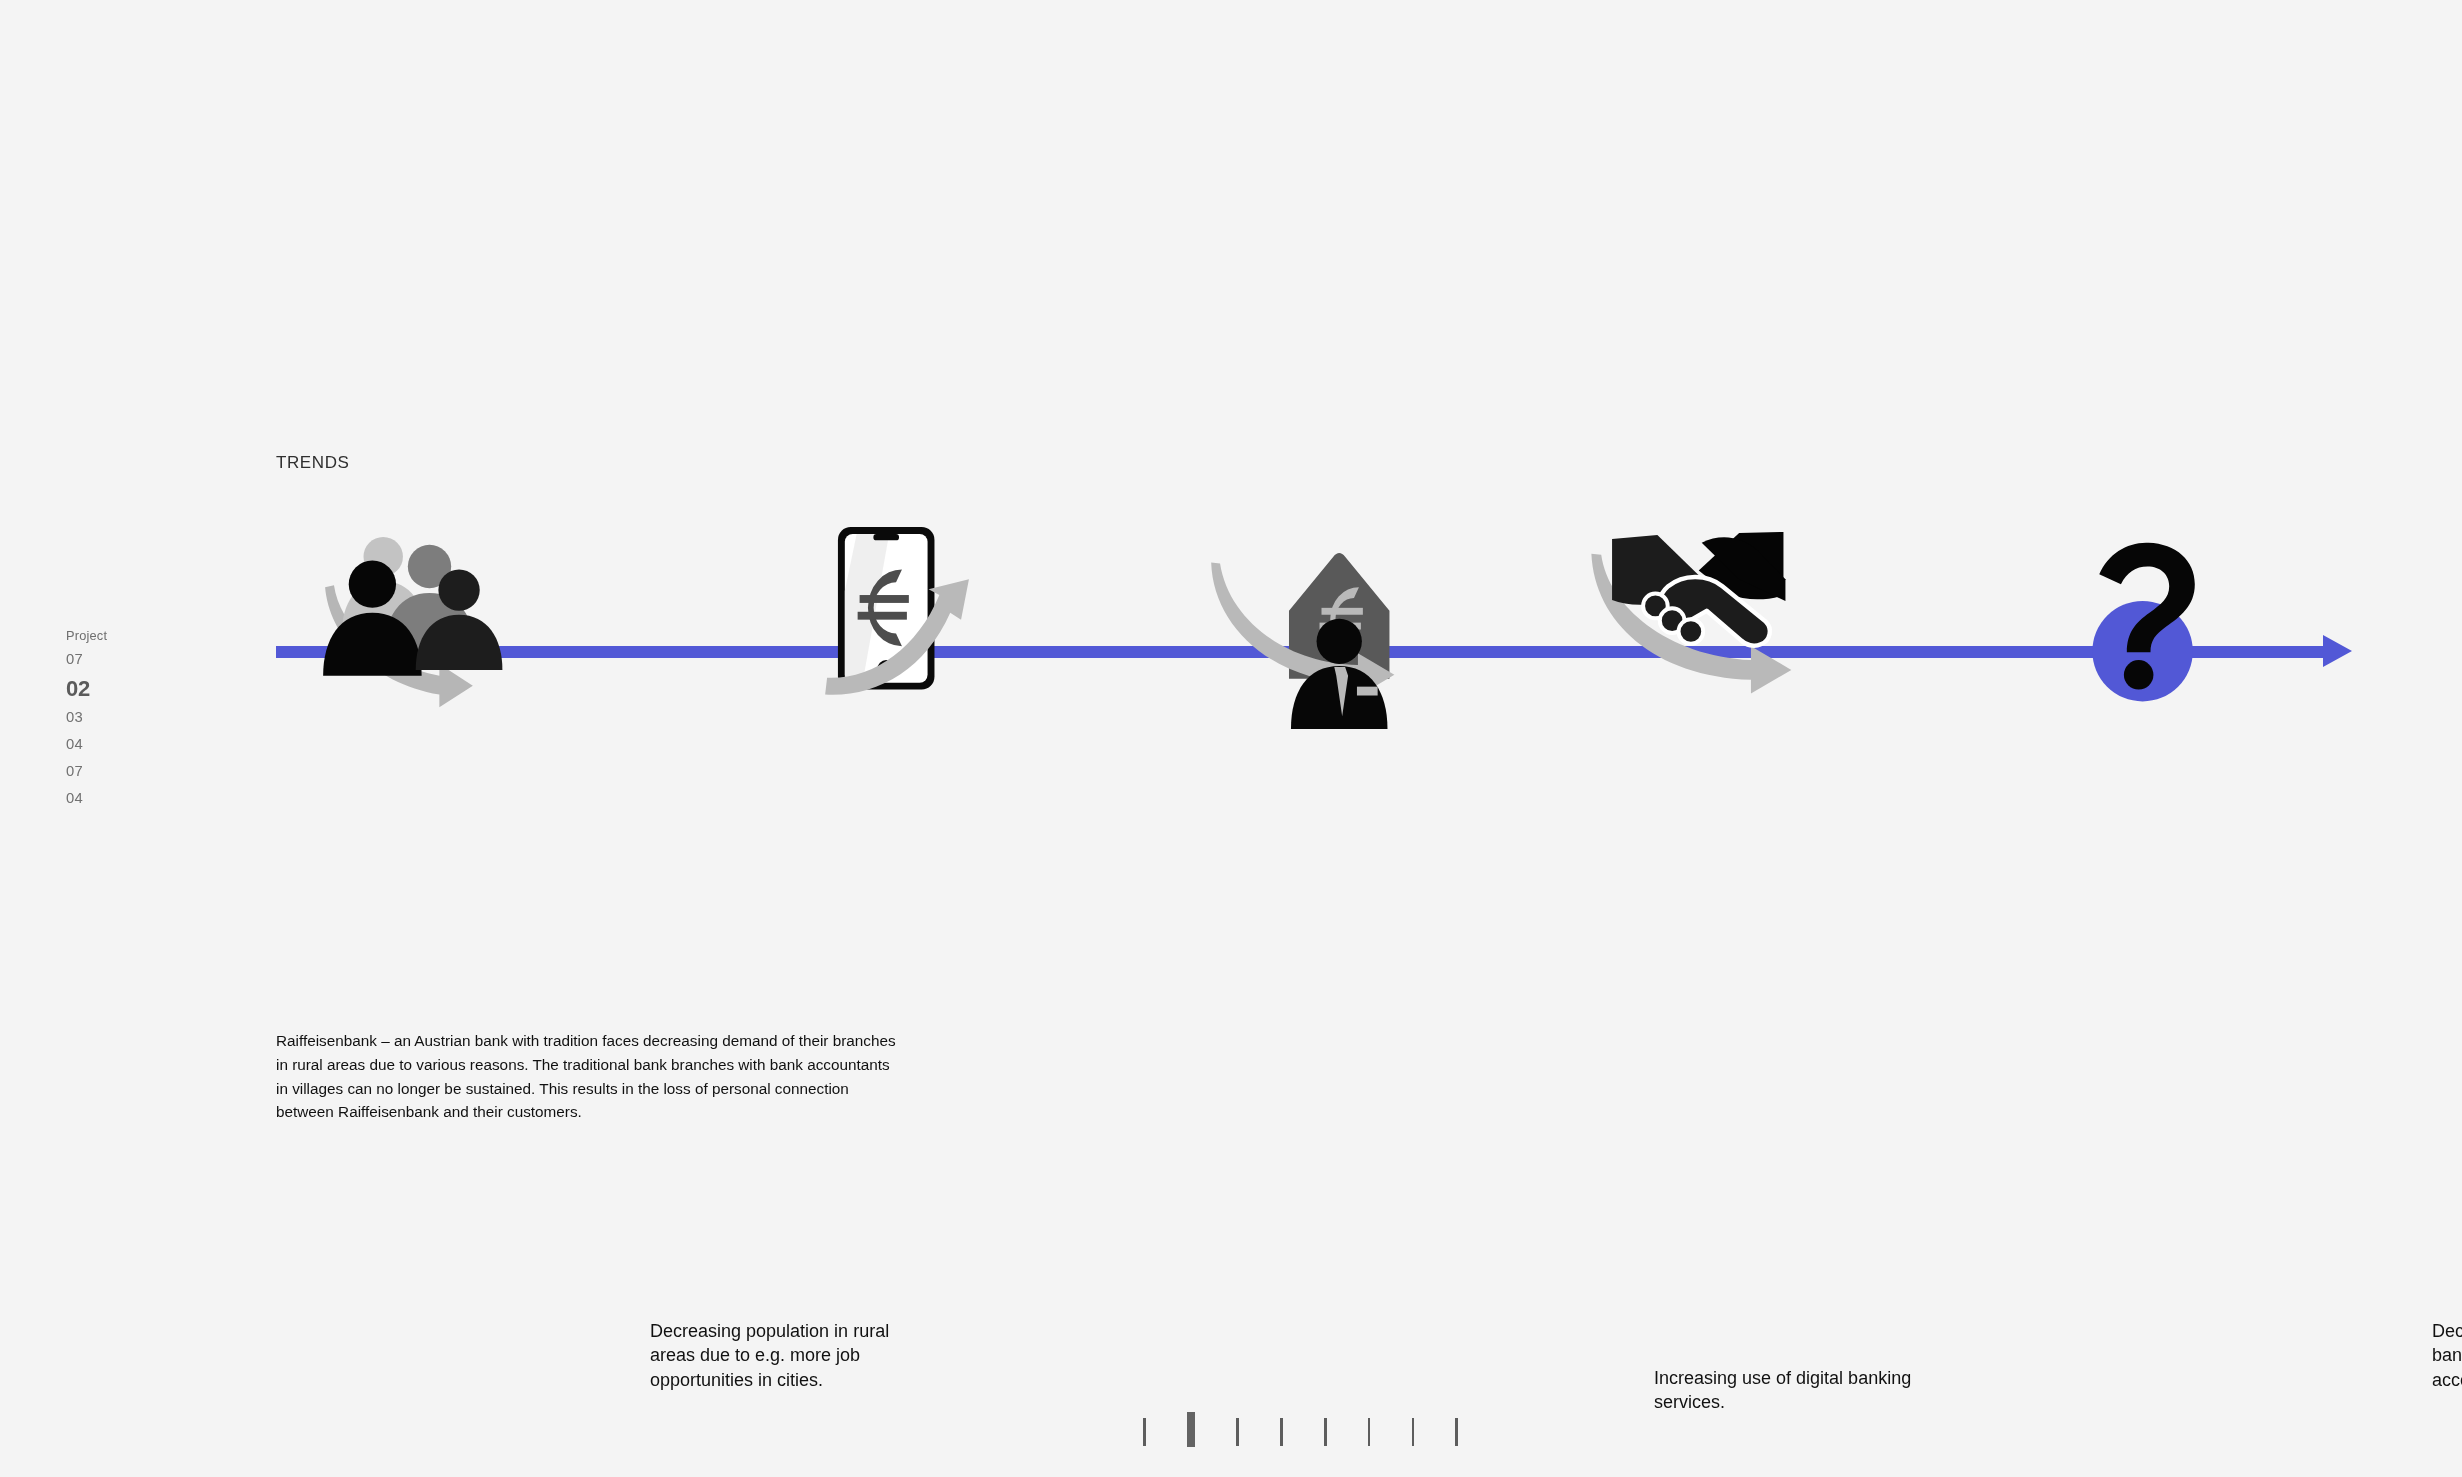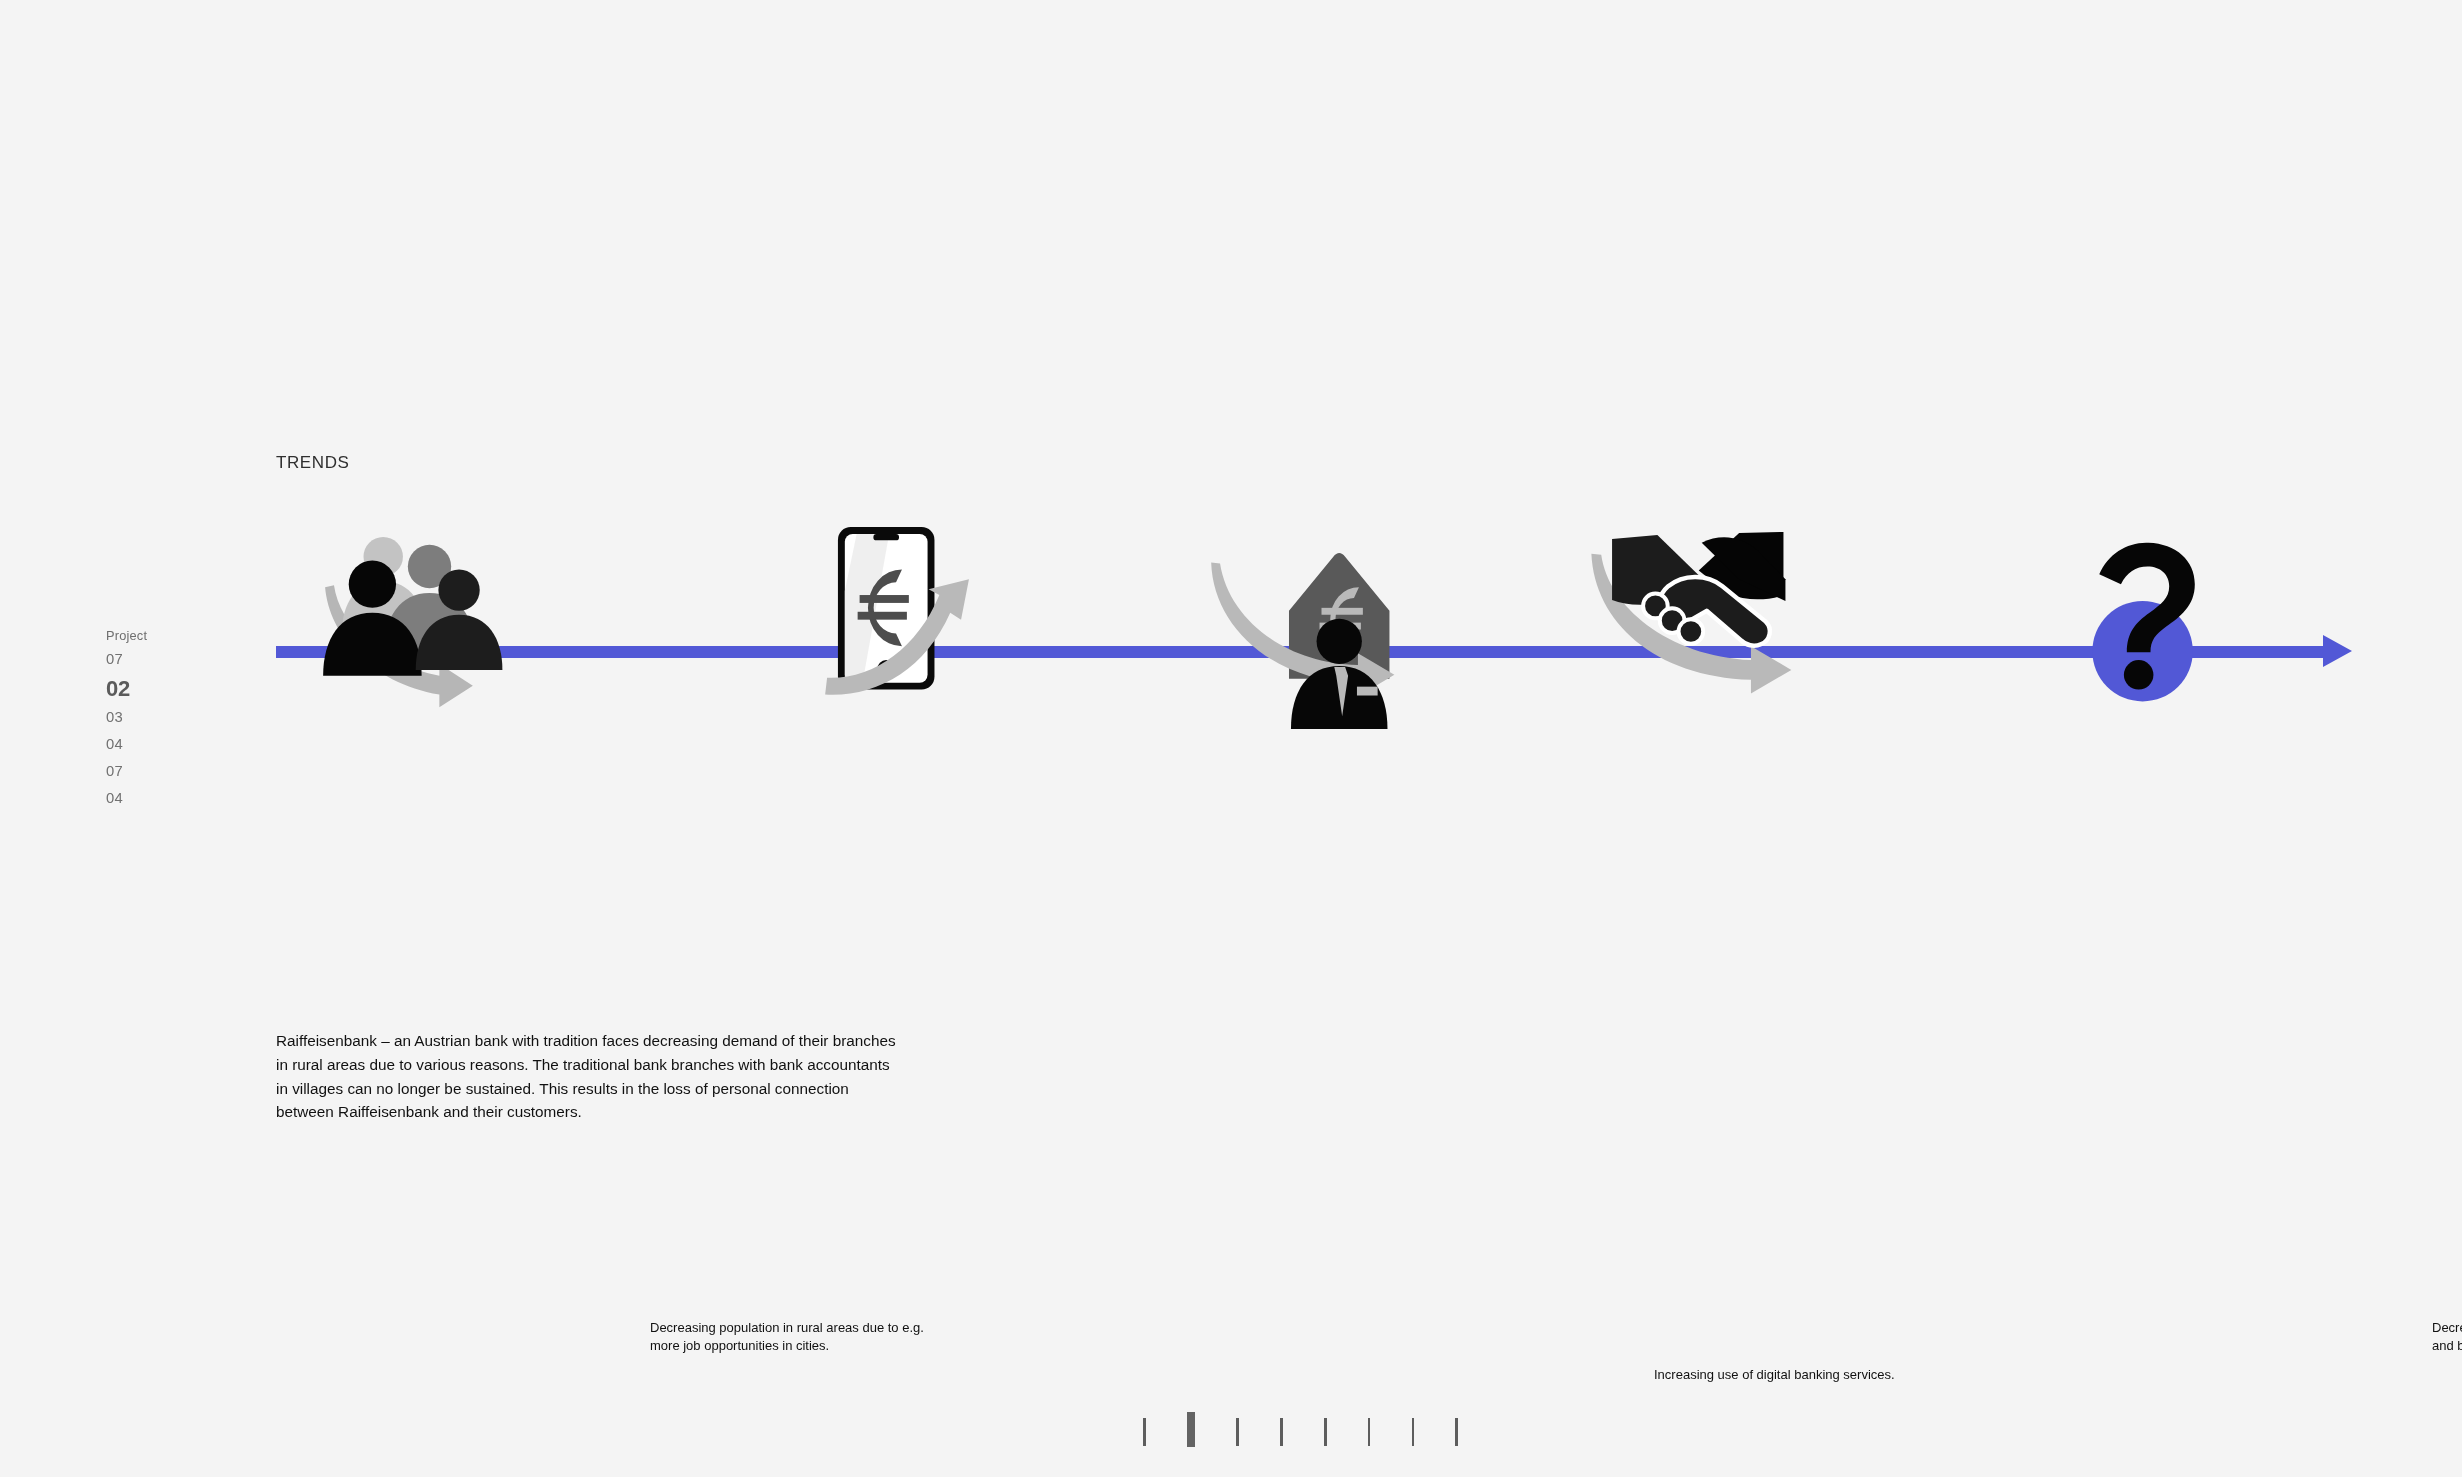--- a/index.html
+++ b/index.html
@@ -15,21 +15,20 @@
     font-family: "Liberation Sans", sans-serif;
     -webkit-font-smoothing: antialiased;
   }
 
   
   .rail {
     position: absolute;
     left: 66px;
     top: 626px;
     width: 98px;
-    margin-left: 40px;
   }
   .rail-title {
     font-size: 12.8px;
     color: #6e6e6e;
     letter-spacing: 0.2px;
     line-height: 19.7px;
     font-weight: 400;
   }
   .rail-num {
     font-size: 14.8px;
@@ -94,21 +93,21 @@
     position: relative;
     width: 276px;
     height: 197px;
   }
   .stop .art svg { position: absolute; left: 0; top: 0; overflow: visible; }
 
   .caption {
     position: absolute;
     top: 787px;
     width: 276px;
-    font-size: 13px;
+    font-size: 18px;
     line-height: 1.35;
     color: #111111;
     font-weight: 400;
     white-space: pre-line;
   }
 
   
   .bg-block {
     position: absolute;
     left: 276px;

